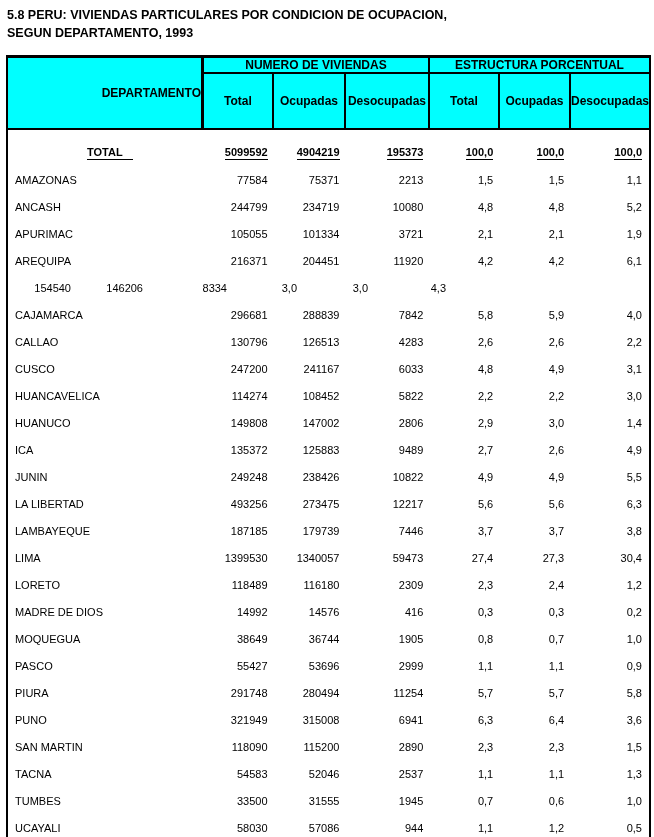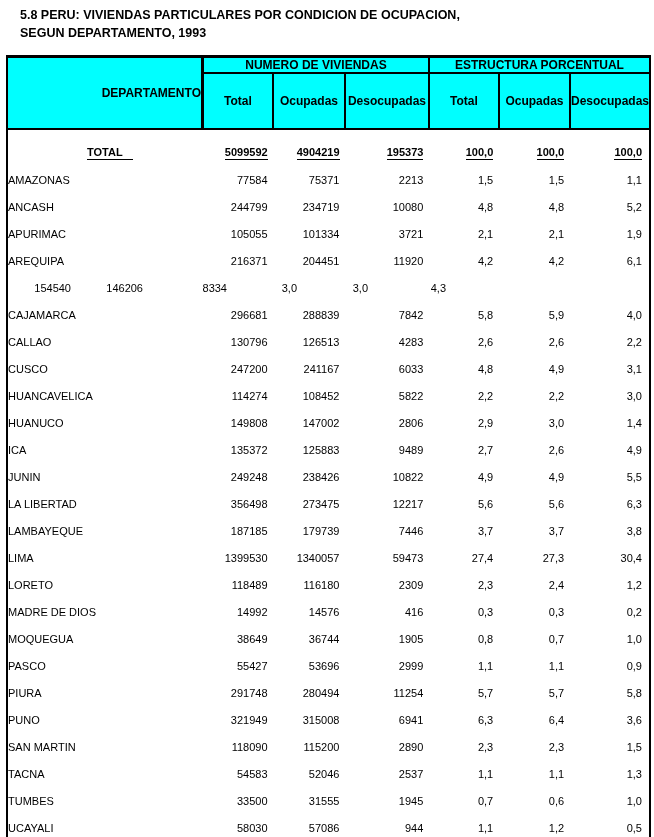--- a/index.html
+++ b/index.html
@@ -8,21 +8,21 @@
     width: 654px;
     height: 837px;
     background: #ffffff;
     overflow: hidden;
     font-family: "Liberation Sans", "DejaVu Sans", sans-serif;
     color: #000000;
   }
   * { box-sizing: border-box; }
 
   .page-title {
-    margin: 6px 0 0 20px;
+    margin: 6px 0 0 7px;
     font-size: 12.5px;
     font-weight: bold;
     line-height: 18px;
     letter-spacing: 0px;
   }
 
   .table {
     margin: 13px 0 0 6px;
     width: 645px;
     border: 2px solid #000;
@@ -74,21 +74,21 @@
 
   
   .tbody { background: #fff; padding-top: 9px; padding-bottom: 7px; }
   .trow {
     display: flex;
     height: 27px;
     align-items: center;
     font-size: 11px;
   }
   .cell { display: block; }
-  .cell.dept { width: 197px; padding-left: 0; }
+  .cell.dept { width: 197px; padding-left: 7px; }
   .cell.num { text-align: right; padding-right: 7px; }
   .cell.c0 { width: 70px; }
   .cell.c1 { width: 72px; }
   .cell.c2 { width: 84px; }
   .cell.c3 { width: 70px; }
   .cell.c4 { width: 71px; }
   .cell.c5 { width: 78px; }
 
   .trow.total { font-weight: bold; }
   .trow.total .cell.dept { padding-left: 79px; }
@@ -238,21 +238,21 @@
         <span class="cell dept">JUNIN</span>
         <span class="cell num c0">249248</span>
         <span class="cell num c1">238426</span>
         <span class="cell num c2">10822</span>
         <span class="cell num c3">4,9</span>
         <span class="cell num c4">4,9</span>
         <span class="cell num c5">5,5</span>
       </div>
       <div class="trow">
         <span class="cell dept">LA LIBERTAD</span>
-        <span class="cell num c0">356498</span>
+        <span class="cell num c0">493256</span>
         <span class="cell num c1">273475</span>
         <span class="cell num c2">12217</span>
         <span class="cell num c3">5,6</span>
         <span class="cell num c4">5,6</span>
         <span class="cell num c5">6,3</span>
       </div>
       <div class="trow">
         <span class="cell dept">LAMBAYEQUE</span>
         <span class="cell num c0">187185</span>
         <span class="cell num c1">179739</span>

